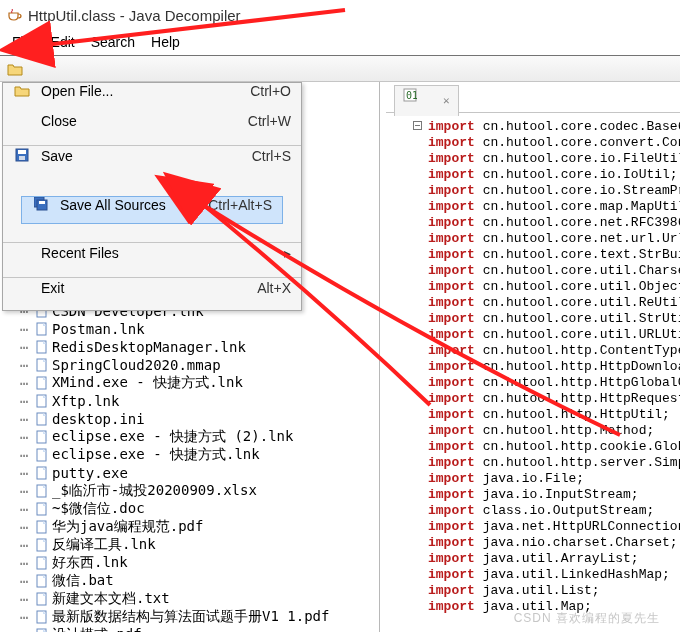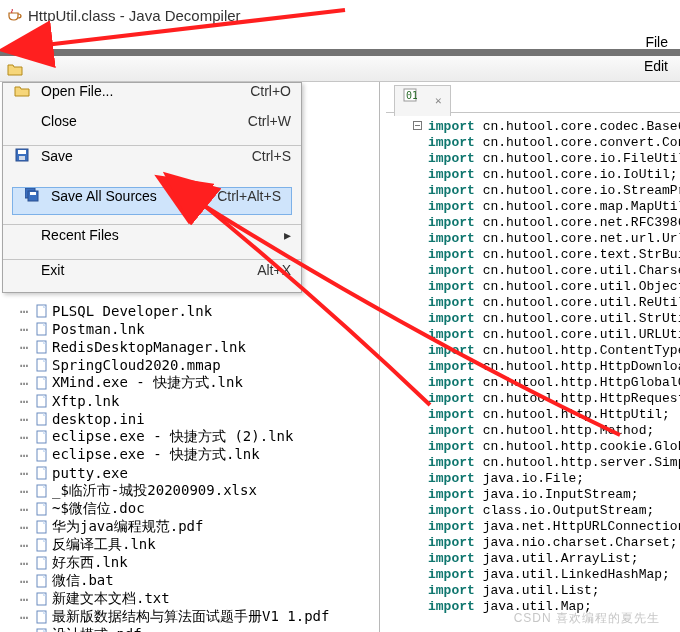--- a/index.html
+++ b/index.html
@@ -1,48 +1,48 @@
 <!DOCTYPE html>
 <html><head>
 <meta charset="utf-8">
 <style>
   * { box-sizing: border-box; margin: 0; padding: 0; }
   body { font-family: "Microsoft Sans Serif", Tahoma, sans-serif; font-size: 12px; background: #fff; width: 680px; height: 632px; overflow: hidden; position: relative; }
   .title-bar { height: 30px; background: #fff; display: flex; align-items: center; padding: 0 6px; }
   .title-bar .icon { width: 16px; height: 16px; margin-right: 6px; }
   .title-bar .title { font-size: 15px; color: #333; }
-  .menu-bar { height: 26px; background: #fff; display: flex; align-items: flex-end; padding: 0 4px; border-bottom: 7px solid #737373; flex-direction: column; }
+  .menu-bar { height: 26px; background: #fff; display: flex; align-items: flex-start; padding: 0 4px; border-bottom: 1px solid #737373; }
   .menu-bar .item { padding: 4px 8px; font-size: 14px; color: #000; cursor: default; }
   .toolbar { height: 26px; background: linear-gradient(#fafafa,#ececec); border-bottom: 1px solid #c5c5c5; display:flex; align-items:center; padding:0 4px; }
   .toolbar .tb-icon { width:18px; height:18px; margin:0 2px; }
   .split { display: flex; height: calc(632px - 30px - 26px - 26px); }
   .left-pane { width: 380px; border-right: 1px solid #b8b8b8; overflow: hidden; position: relative; }
   .right-pane { flex: 1; overflow: hidden; padding: 6px 0 0 6px; background: #fff; }
   .dropdown { position: absolute; top: 0; left: 2px; width: 300px; background: #f5f5f5; border: 1px solid #a7a7a7; box-shadow: 2px 2px 4px rgba(0,0,0,.2); z-index: 20; }
   .dropdown .row { display: flex; align-items: flex-start; height: 30px; padding: 0 10px; font-size: 14px; }
   .dropdown .row.sep { height: 0; border-top: 1px solid #c5c5c5; margin: 2px 0; padding:0; }
   .dropdown .row .dd-icon { width: 18px; display:flex; justify-content:center; margin-right: 10px; }
   .dropdown .row .label { flex: 1; }
   .dropdown .row .shortcut { color: #333; }
-  .dropdown .row.selected { background: #cfe4fb; border: 1px solid #7db1e8; height: 28px; margin:9px; }
+  .dropdown .row.selected { background: #cfe4fb; border: 1px solid #7db1e8; height: 28px; margin:18px; }
   .file-tree { position: absolute; top: 218px; left: 0; right: 0; bottom: 0; overflow: hidden; padding: 2px 0 0 0; }
   .file-tree .file-row { display:flex; align-items:center; height: 18px; padding-left: 20px; font-family: "SimSun","NSimSun", monospace; font-size: 14px; white-space: nowrap; }
   .file-tree .file-row .twisty { width:14px; color:#888; }
   .file-tree .file-row .ficon { width:16px; height:16px; margin-right: 2px; display:flex; align-items:center; justify-content:center; }
   .file-tree .file-row .fname { color: #000; }
   .tab-bar { display:flex; align-items:center; height: 24px; padding-left: 8px; }
   .tab { display:flex; align-items:center; padding: 2px 8px; border: 1px solid #c5c5c5; border-bottom:none; background:#f5f5f5; font-family: "NSimSun","SimSun",monospace; font-size: 14px; }
-  .tab .tab-icon { width:14px; height:26px; margin-right:12px; }
+  .tab .tab-icon { width:14px; height:26px; margin-right:20px; }
   .tab .close { margin-left: 6px; font-size: 11px; color:#888; }
   .code-area { border-top: 1px solid #c5c5c5; padding: 6px 0 0 20px; font-family: Consolas, "Courier New", monospace; font-size: 13px; line-height: 16px; white-space: nowrap; }
   .code-line { display:flex; }
   .gutter { width: 22px; text-align:center; color:#888; flex-shrink:0; }
   .expand-box { display:inline-block; width:9px; height:9px; border:1px solid #787878; position:relative; }
   .expand-box::before { content:''; position:absolute; left:1px; right:1px; top:3px; border-top:1px solid #787878; }
-  .kw { color: #0f766e; font-weight: bold; }
+  .kw { color: #b91c1c; font-weight: bold; }
   .pkg { color: #000; }
   .arrow-overlay { position:absolute; top:0; left:0; pointer-events:none; z-index:100; }
   .watermark { position:absolute; right: 20px; bottom: 5px; font-size: 12px; color: rgba(160,160,160,0.6); font-family: Liberation Sans, sans-serif; letter-spacing:1px; }
   svg.java-cup { display:block; }
   svg.save-ic { display:block; }
 </style>
 </head>
 <body>
 
 <div class="title-bar">
@@ -129,21 +129,21 @@
 
     <div class="file-tree" id="file-tree">
         <div class="file-row">
           <span class="twisty">⋯</span>
           <span class="ficon">
             <svg width="14" height="14" viewBox="0 0 14 14">
               <rect x="2" y="1" width="9" height="12" fill="#fff" stroke="#6a8bbf"></rect>
               <path d="M8 1 L11 4 L8 4 Z" fill="#cfe0f5"></path>
             </svg>
           </span>
-          <span class="fname">PLSQL Developer.lnk</span>
+          <span class="fname">CSDN Developer.lnk</span>
         </div>
         <div class="file-row">
           <span class="twisty">⋯</span>
           <span class="ficon">
             <svg width="14" height="14" viewBox="0 0 14 14">
               <rect x="2" y="1" width="9" height="12" fill="#fff" stroke="#6a8bbf"></rect>
               <path d="M8 1 L11 4 L8 4 Z" fill="#cfe0f5"></path>
             </svg>
           </span>
           <span class="fname">Postman.lnk</span>

